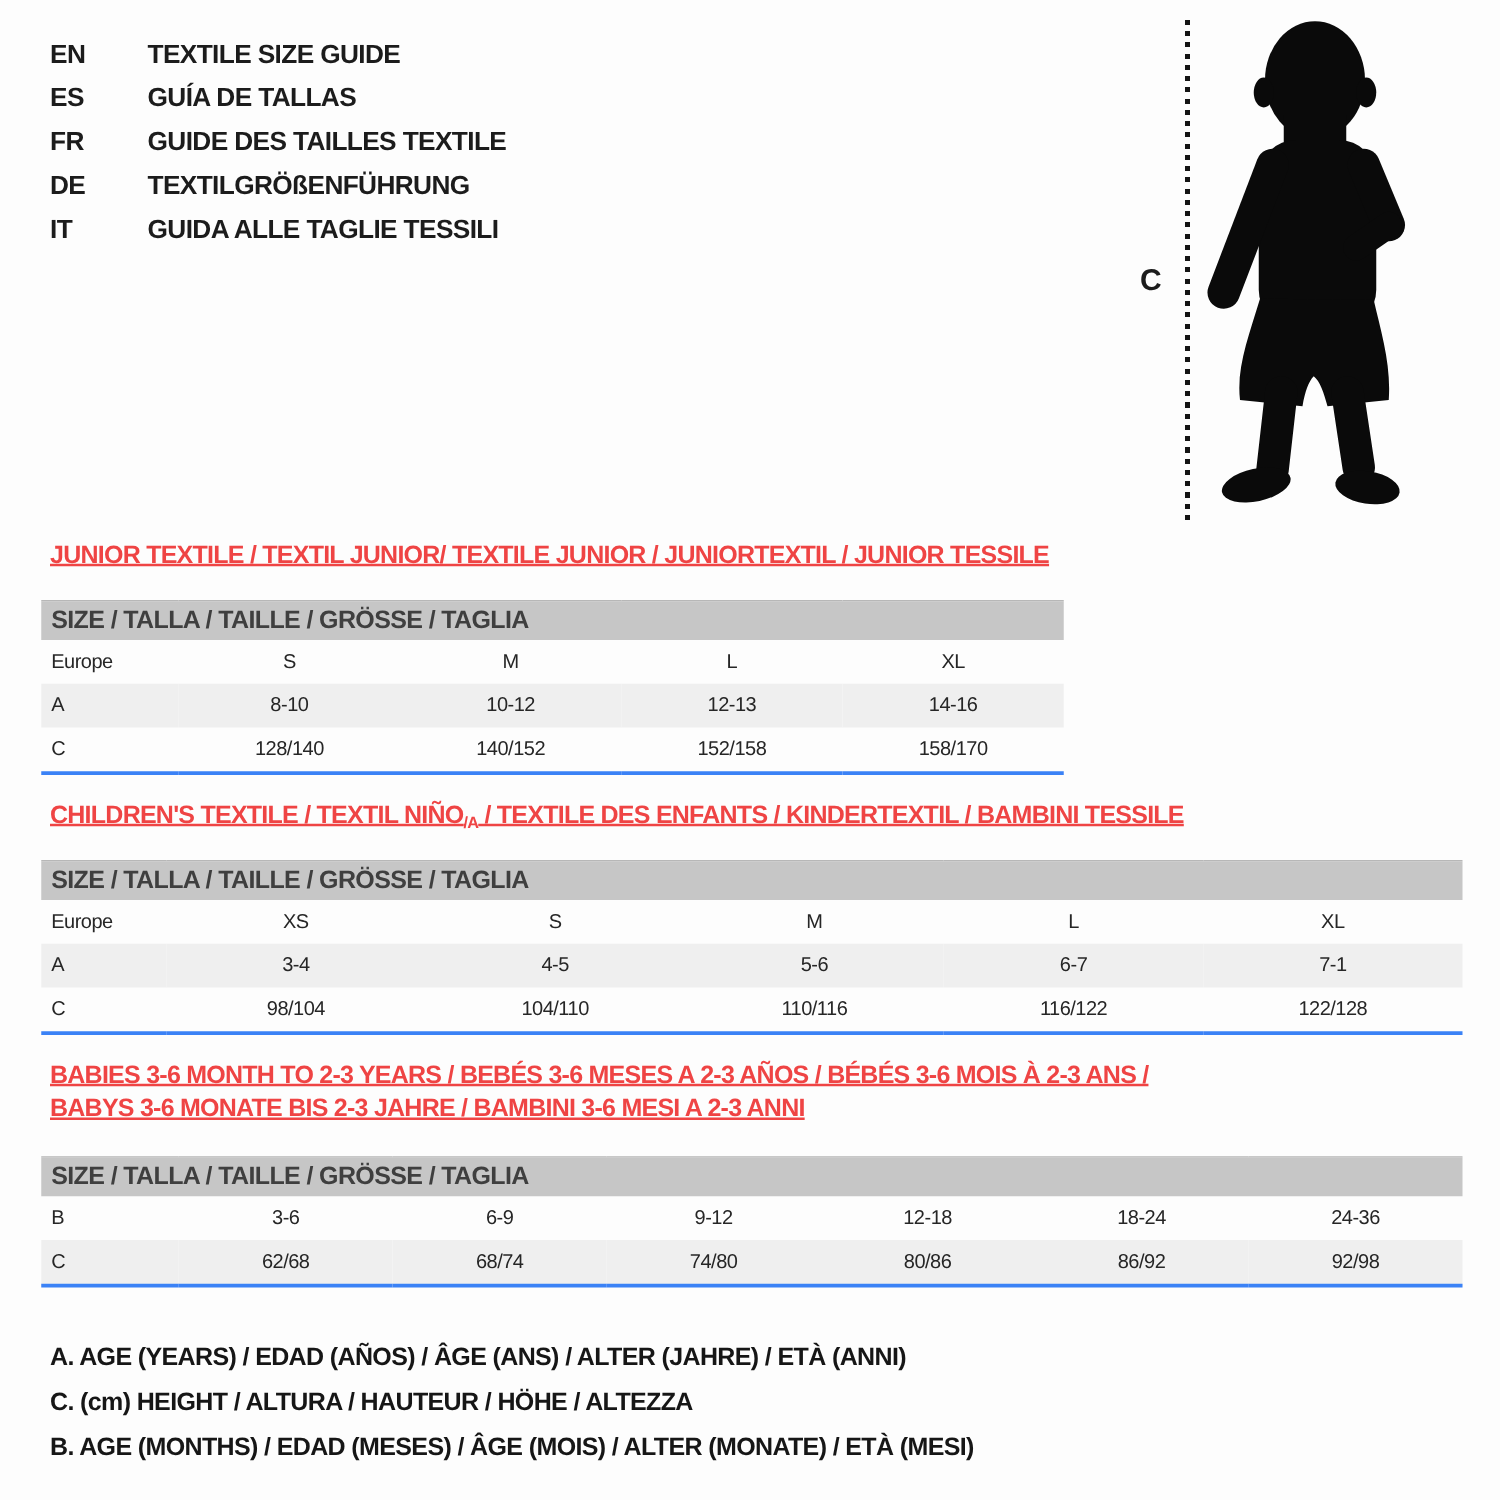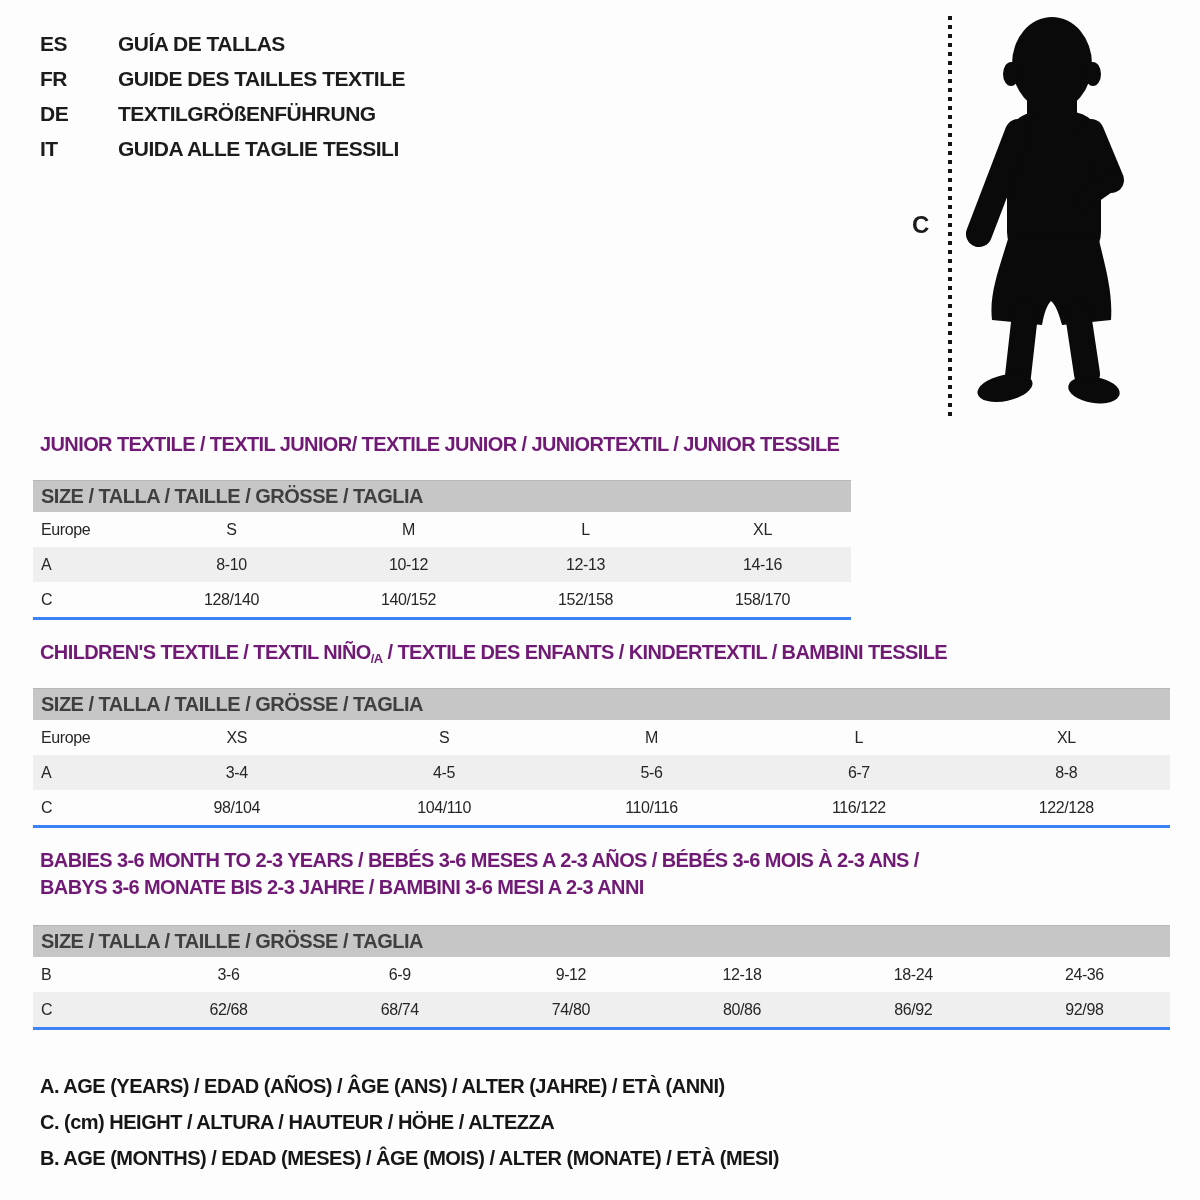--- a/index.html
+++ b/index.html
@@ -21,21 +21,21 @@
   .fig-dash {
     position:absolute; left:948px; top:16px; width:4px; height:400px;
     background:repeating-linear-gradient(to bottom,#141414 0 4px,transparent 4px 9px);
   }
   .fig-c { position:absolute; left:912px; top:211px; font-size:24px; font-weight:700; }
   .fig-svg { position:absolute; left:963px; top:14px; }
 
   
   .sec-title {
     position:absolute; left:40px; font-size:20px; font-weight:700;
-    letter-spacing:-0.6px; white-space:nowrap; color:#701a75;
+    letter-spacing:-0.6px; white-space:nowrap; color:#ef4444;text-decoration:underline;
   }
   .sec-title sub.size-sub { font-size:13px; vertical-align:-4px; font-weight:700; }
   #junior-title  { top:433px; }
   #children-title{ top:641px; }
   #babies-title-1{ top:849px; }
   #babies-title-2{ top:876px; }
 
   
   table.size-table {
     position:absolute; border-collapse:collapse; table-layout:fixed;
@@ -63,20 +63,24 @@
   
   .legend { position:absolute; left:40px; top:1068px; }
   .legend-line { height:36px; line-height:36px; font-size:20px; font-weight:700; letter-spacing:-0.5px; white-space:nowrap; color:#161616; }
 </style>
 </head>
 <body>
 
 <div class="canvas">
 
   <div class="lang">
+    <div class="lang-row">
+      <span class="lang-code">EN</span>
+      <span class="lang-label nowrap">TEXTILE SIZE GUIDE</span>
+    </div>
     <div class="lang-row">
       <span class="lang-code">ES</span>
       <span class="lang-label nowrap">GUÍA DE TALLAS</span>
     </div>
     <div class="lang-row">
       <span class="lang-code">FR</span>
       <span class="lang-label nowrap">GUIDE DES TAILLES TEXTILE</span>
     </div>
     <div class="lang-row">
       <span class="lang-code">DE</span>
@@ -176,21 +180,21 @@
         <td>M</td>
         <td>L</td>
         <td>XL</td>
       </tr>
       <tr class="alt">
         <td class="lbl">A</td>
         <td>3-4</td>
         <td>4-5</td>
         <td>5-6</td>
         <td>6-7</td>
-        <td>8-8</td>
+        <td>7-1</td>
       </tr>
       <tr>
         <td class="lbl">C</td>
         <td>98/104</td>
         <td>104/110</td>
         <td>110/116</td>
         <td>116/122</td>
         <td>122/128</td>
       </tr>
     </tbody>

